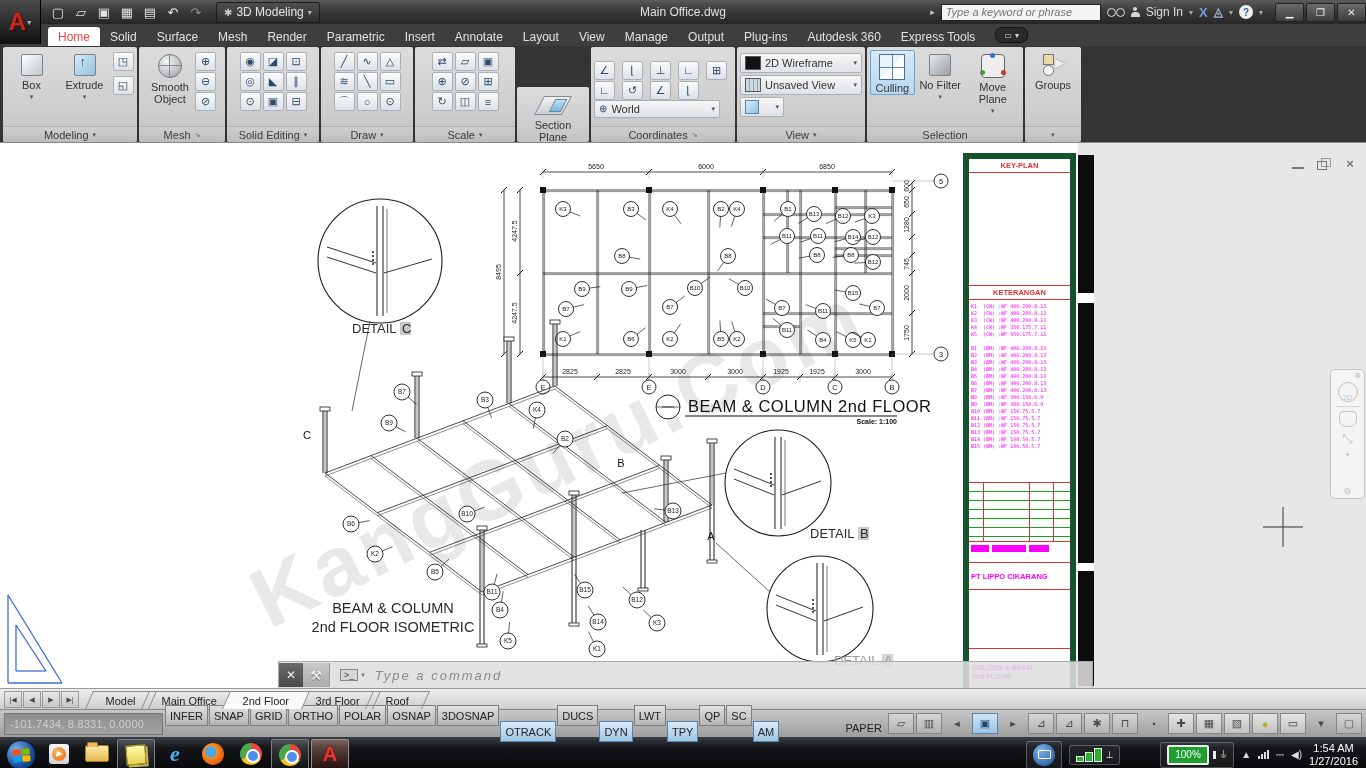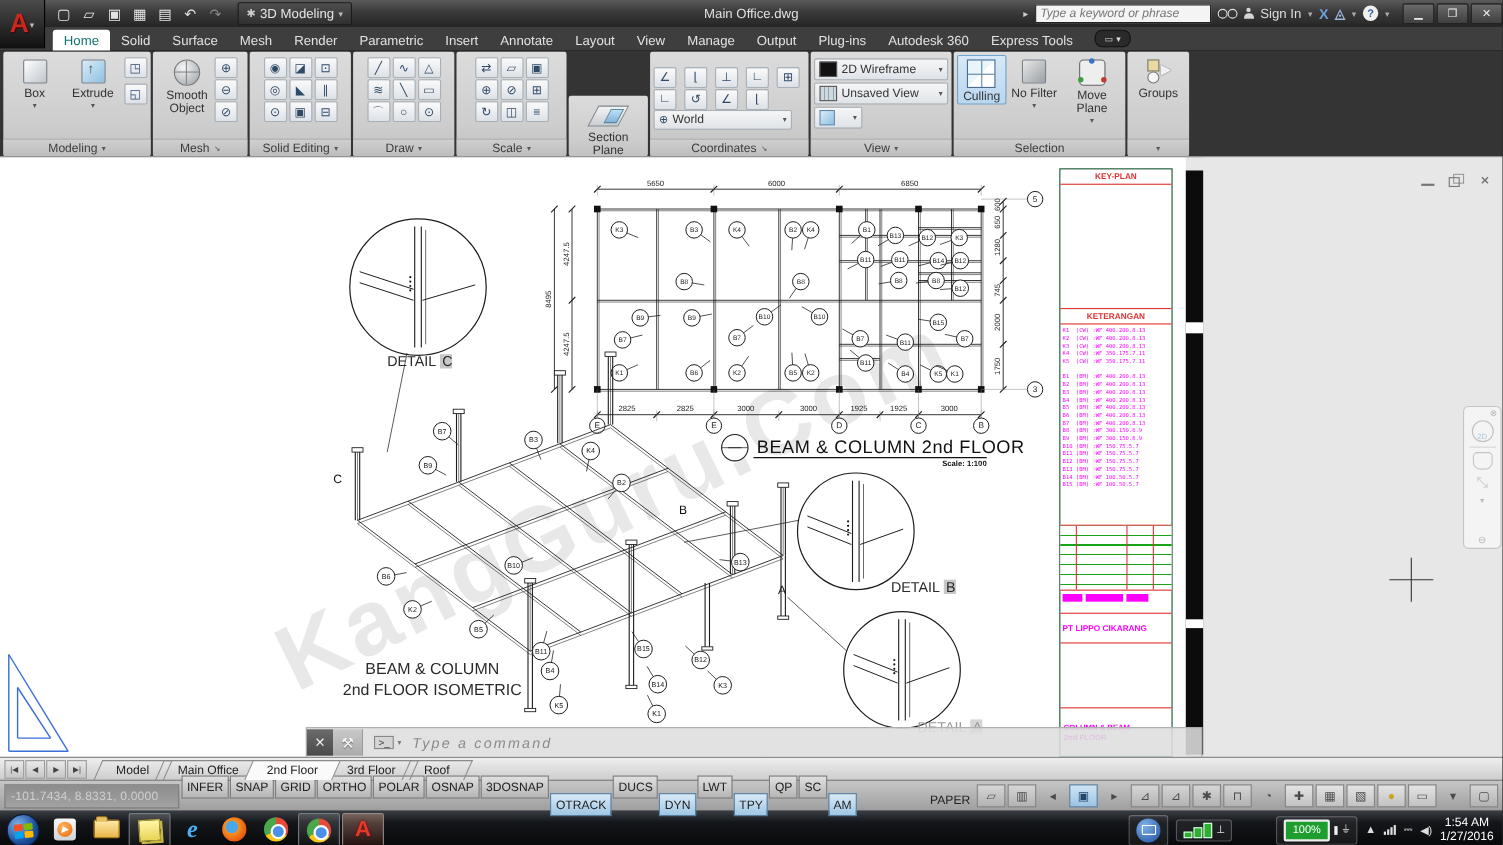--- a/index.html
+++ b/index.html
@@ -36,21 +36,21 @@
   .help{width:14px;height:14px;border-radius:50%;background:#f0f0f0;color:#2a62a8;font-weight:bold;
     font-size:10px;display:flex;align-items:center;justify-content:center;}
   .ddm{color:#aaa;font-size:8px;}
   .winbtns{display:flex;gap:2px;margin-left:8px;}
   .wb{width:27px;height:17px;background:linear-gradient(#6a6a6a,#3f3f3f);border:1px solid #222;
     border-radius:2px;color:#eee;font-size:10px;display:flex;align-items:center;justify-content:center;}
 
   
   .tabrow{height:22px;background:#3e3e3e;display:flex;align-items:flex-end;padding-left:48px;}
   .rtab{padding:3px 10px 2px;font-size:12px;color:#e2e2e2;}
-  .rtab.active{background:#fff;color:#0f766e;border-radius:3px 3px 0 0;}
+  .rtab.active{background:#fff;color:#ef4444;border-radius:3px 3px 0 0;}
   .tab-pill{margin-left:10px;margin-bottom:3px;padding:0 8px;height:14px;border-radius:7px;
     background:#2a2a2a;border:1px solid #111;color:#ddd;font-size:8px;display:flex;align-items:center;gap:3px;}
 
   
   .ribbon{height:95px;background:#343434;display:flex;padding:1px 0 0 2px;}
   .panel{background:linear-gradient(#dcdcdc,#cdcdcd 70%,#c2c2c2);margin:0 1px;border-radius:2px;
     display:flex;flex-direction:column;overflow:hidden;}
   .pbody{flex:1;display:flex;align-items:flex-start;justify-content:center;gap:3px;padding:3px 3px 0;}
   .plabel{height:15px;background:linear-gradient(#cfcfcf,#bdbdbd);border-top:1px solid #b0b0b0;
     font-size:11px;color:#3c3c3c;display:flex;align-items:center;justify-content:center;gap:4px;}
@@ -98,21 +98,21 @@
   .culling-ic{width:24px;height:24px;margin:1px auto 2px;border:1px solid #4a6e90;
     background:linear-gradient(135deg,#eaf4fb 50%,#fff 50%);position:relative;}
   .culling-ic:before{content:"";position:absolute;inset:0;
     background:linear-gradient(#5b86a8,#5b86a8) 50% 0/1px 100% no-repeat,
                linear-gradient(#5b86a8,#5b86a8) 0 50%/100% 1px no-repeat;}
 
   
   .drawing{position:relative;height:545px;background:#e7e7e7;border-top:1px solid #888;overflow:hidden;}
   .drawing svg{position:absolute;left:0;top:0;}
   .titleblock{position:absolute;left:963px;top:10px;width:101px;height:533px;background:#fff;
-    border:1px solid #14532d;font-family:"DejaVu Sans Mono",monospace;z-index:3;}
+    border:6px solid #14532d;font-family:"DejaVu Sans Mono",monospace;z-index:3;}
   .tb-h{border-bottom:1px solid #e03131;color:#e03131;font-size:7.5px;font-weight:bold;
     text-align:center;padding:2px 0;font-family:"Liberation Sans",sans-serif;}
   .tb-box{border-bottom:1px solid #e03131;}
   .tb-list{height:176px;border-bottom:1px solid #e03131;color:#f0f;font-size:5px;line-height:7px;
     padding:3px 2px;white-space:pre;overflow:hidden;}
   .tb-table{height:58px;border-bottom:1px solid #e03131;position:relative;
     background:repeating-linear-gradient(#fff 0 8px,#19a319 8px 9px);}
   .tb-table i{position:absolute;top:0;bottom:0;width:1px;background:#e03131;}
   .tb-bars{height:14px;border-bottom:1px solid #e03131;display:flex;gap:3px;padding:3px 2px;}
   .tb-bars b{background:#f0f;height:7px;}

